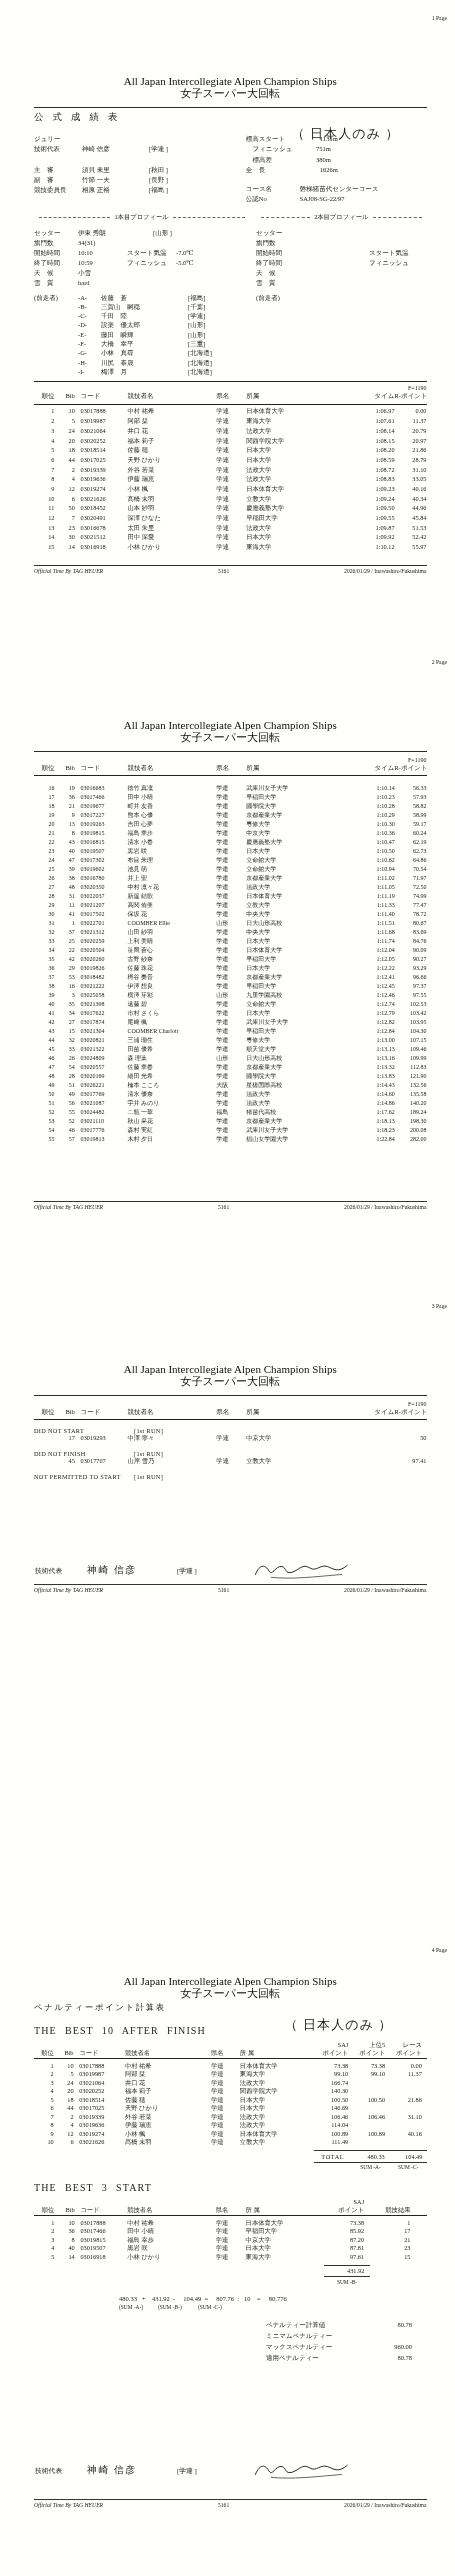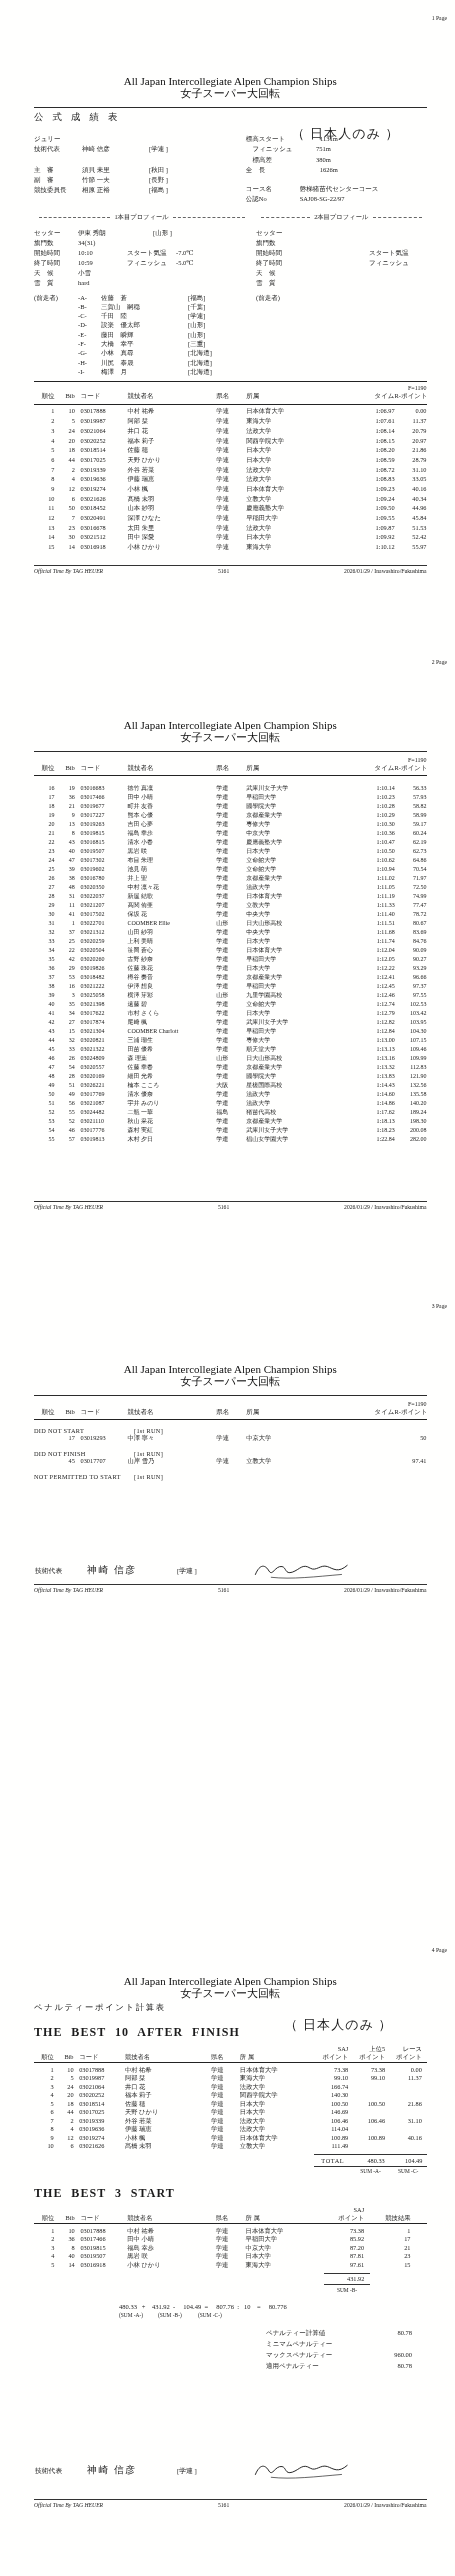--- a/index.html
+++ b/index.html
@@ -79,21 +79,21 @@
   .sig .slbl{font-size:6.8px;width:52px;}
   .sig .snm{font-size:9.7px;letter-spacing:1.7px;width:90px;}
   .sig .spf{font-size:6.8px;width:49px;}
   .sig svg{margin-left:26px;}
 
   .footer{position:absolute;left:34px;right:28.5px;border-top:0.9px solid #333;padding-top:1.7px;
           display:flex;justify-content:space-between;font-size:5.7px;color:#222;}
   .p1 .footer{top:565px;} .p2 .footer{top:557px;} .p3 .footer{top:296px;} .p4 .footer{top:567px;}
   .f-left{font-style:italic;}
 
-  .bheading{font-size:12px;letter-spacing:1.1px;word-spacing:4.6px;margin-top:8px;font-weight:bold;}
+  .bheading{font-size:10px;letter-spacing:1.1px;word-spacing:4.6px;margin-top:8px;}
   .bhead{display:flex;font-size:6.3px;line-height:7.4px;margin-top:5.7px;align-items:flex-end;padding-bottom:2.3px;}
   .bcol2{text-align:center;}
   .brow{display:flex;font-size:6.3px;height:8.5px;align-items:baseline;}
   .b-name{width:96px;padding-left:6.8px;}
   .b-club{width:79px;}
   .b-saj,.b-top5,.b-race{width:38px;text-align:right;padding-right:4.6px;box-sizing:border-box;}
   .b5-saj{width:46px;text-align:right;padding-right:5.7px;box-sizing:border-box;}
   .b5-res{width:57px;text-align:right;padding-right:16px;box-sizing:border-box;}
   .brows{margin-top:2.3px;}
   .btot-wrap{margin-left:280px;width:113px;border-top:0.6px solid #333;margin-top:3.4px;}

